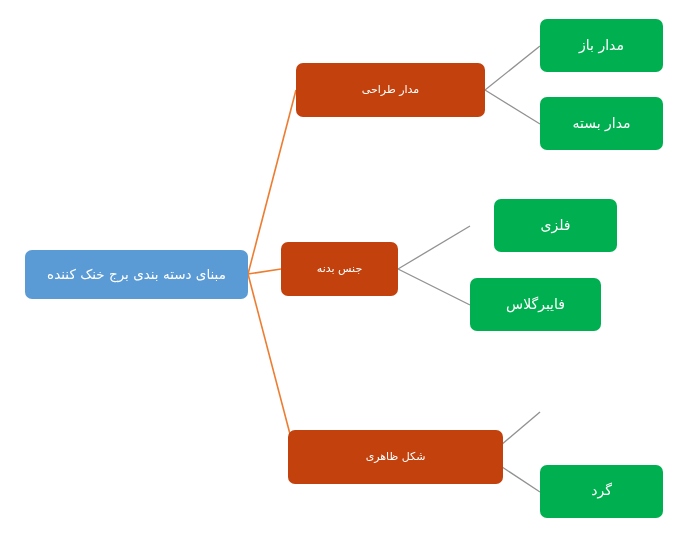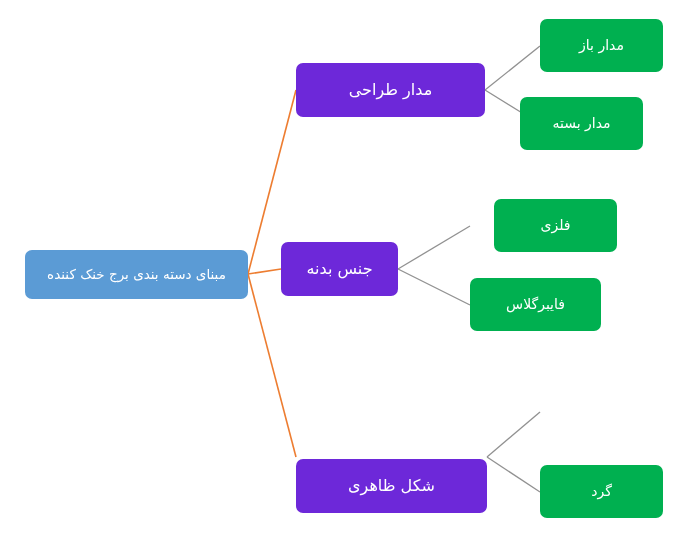--- a/index.html
+++ b/index.html
@@ -39,22 +39,22 @@
     direction: rtl;
     unicode-bidi: bidi-override;
     line-height: 1.3;
     white-space: nowrap;
   }
   .node-root {
     background: #5B9BD5;
     font-size: 13.5px;
   }
   .node-branch {
-    background: #6d28d9;
-    font-size: 16px;
+    background: #c2410c;
+    font-size: 11px;
   }
   .node-leaf {
     background: #00B050;
     font-size: 14px;
   }
   .node-label {
     display: block;
     padding: 0 8px;
   }
 </style>
@@ -83,36 +83,36 @@
     <span class="node-label">مبنای دسته بندی برج خنک کننده</span>
   </div>
 
   <div class="node node-branch" style="left:296px; top:63px; width:189px; height:54px;">
     <span class="node-label">مدار طراحی</span>
   </div>
 
   <div class="node node-leaf" style="left:540px; top:19px; width:123px; height:53px;">
     <span class="node-label">مدار باز</span>
   </div>
-  <div class="node node-leaf" style="left:520px; top:97px; width:123px; height:53px;">
+  <div class="node node-leaf" style="left:540px; top:97px; width:123px; height:53px;">
     <span class="node-label">مدار بسته</span>
   </div>
 
   <div class="node node-branch" style="left:281px; top:242px; width:117px; height:54px;">
     <span class="node-label">جنس بدنه</span>
   </div>
 
   <div class="node node-leaf" style="left:470px; top:199px; width:123px; height:53px;margin-left:24px;">
     <span class="node-label">فلزی</span>
   </div>
   <div class="node node-leaf" style="left:470px; top:278px; width:131px; height:53px;">
     <span class="node-label">فایبرگلاس</span>
   </div>
 
-  <div class="node node-branch" style="left:296px; top:430px; width:191px; height:54px;margin-top:29px;">
+  <div class="node node-branch" style="left:288px; top:430px; width:215px; height:54px;">
     <span class="node-label">شکل ظاهری</span>
   </div>
 
-  <div class="node node-leaf" style="left:540px; top:465px; width:123px; height:53px;">
+  <div class="node node-leaf" style="left:540px; top:465px; width:123px; height:53px;font-family:Liberation Serif, serif;">
     <span class="node-label">گرد</span>
   </div>
 
 </div>
 
 </body></html>

